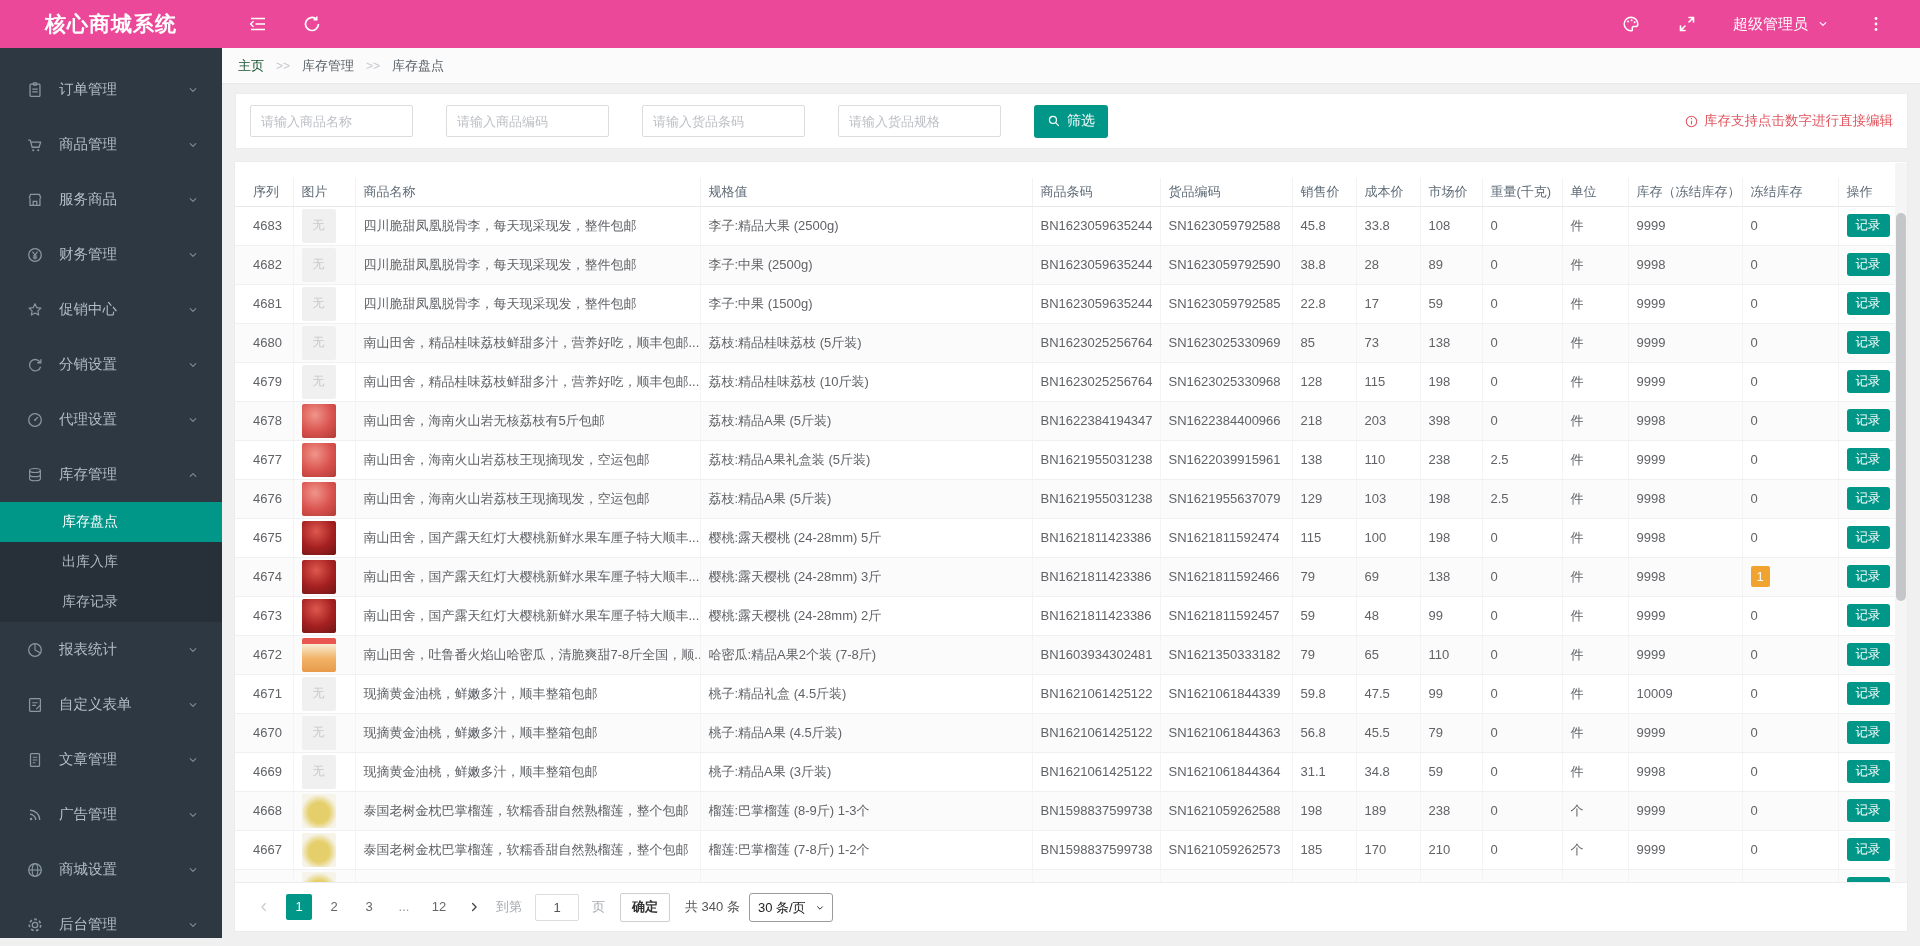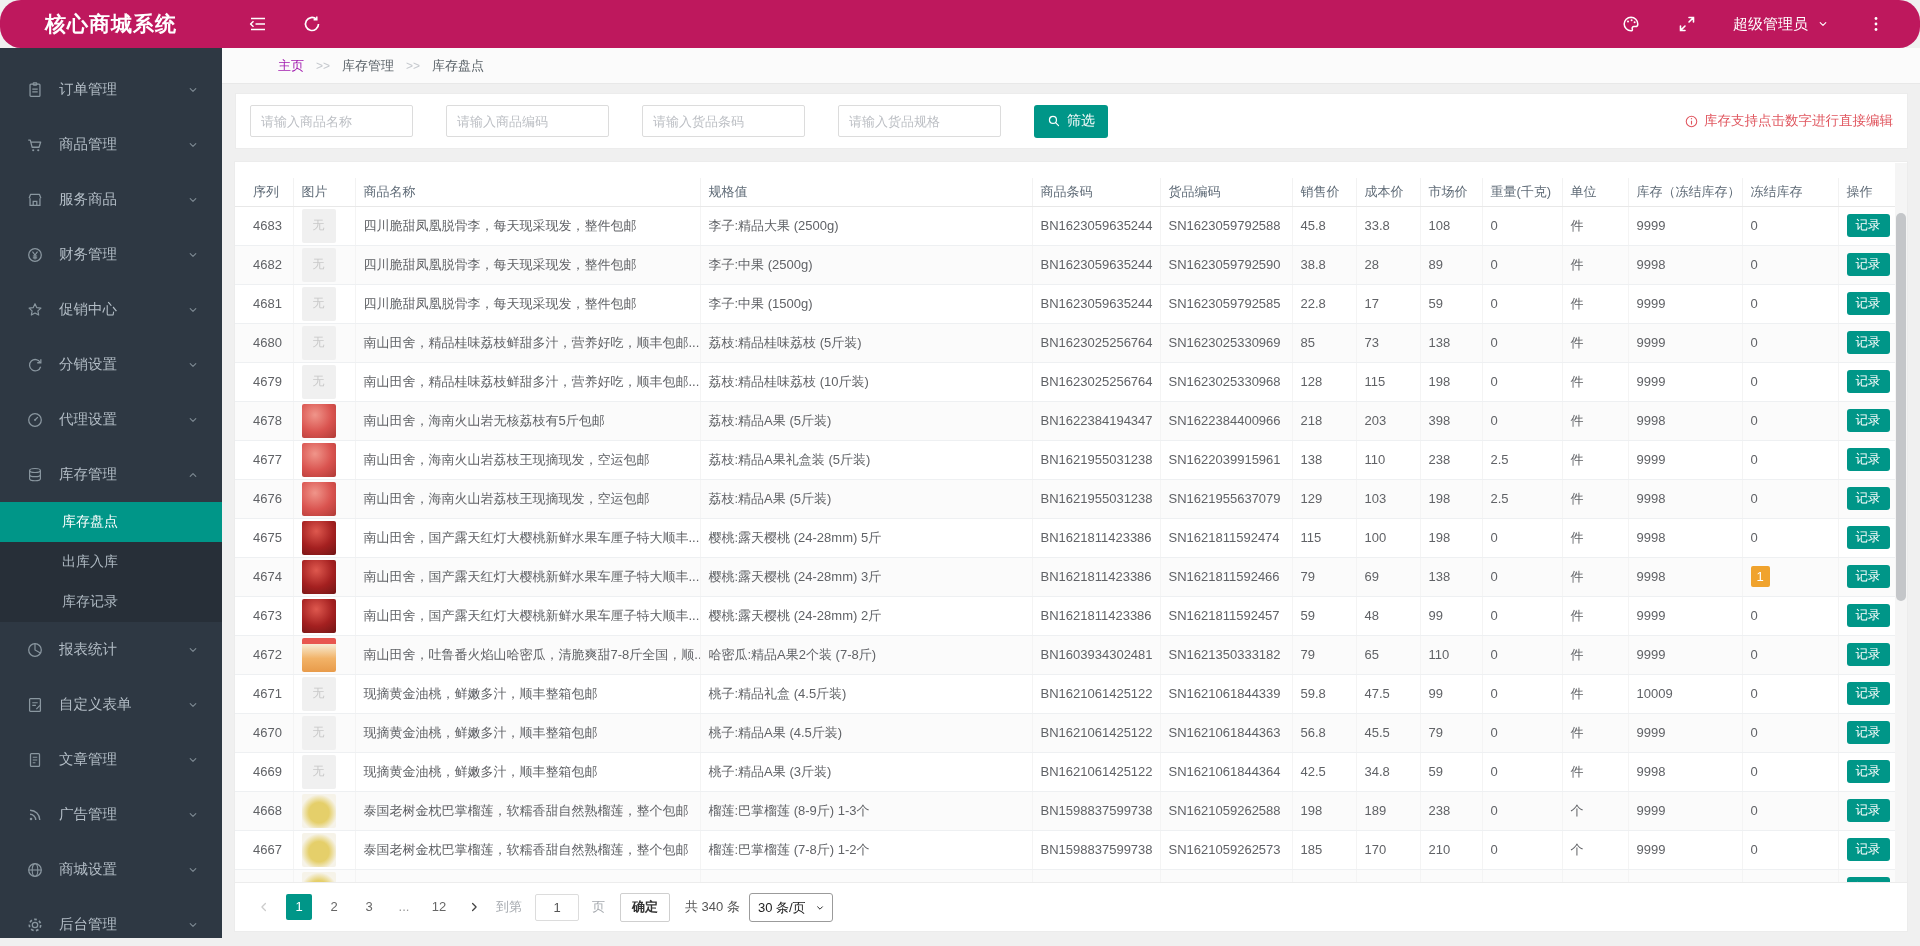--- a/index.html
+++ b/index.html
@@ -1,42 +1,42 @@
 <!DOCTYPE html>
 <html><head>
 <meta charset="utf-8">
 <style>
   * { box-sizing: border-box; margin: 0; padding: 0; }
   html,body { width:1920px; height:946px; overflow:hidden; }
   body { font-family:"Liberation Sans","DejaVu Sans",sans-serif; background:#f0f0f0; color:#606266; }
   svg { display:block; }
 
   
-  .topbar { position:fixed; top:0; left:0; width:1920px; height:48px; background:#be185d; display:flex; align-items:center; z-index:30;border-radius:21px; }
+  .topbar { position:fixed; top:0; left:0; width:1920px; height:48px; background:#ec4899; display:flex; align-items:center; z-index:30; }
   .logo { width:222px; height:48px; display:flex; align-items:center; justify-content:center;
           color:#fff; font-size:21px; font-weight:700; letter-spacing:1px; }
   .tb-icon { width:20px; height:20px; color:#fff; cursor:pointer; }
   .topbar-left { display:flex; align-items:center; gap:34px; margin-left:26px; }
   .topbar-right { margin-left:auto; display:flex; align-items:center; gap:36px; padding-right:34px; color:#fff; }
   .user-chip { display:flex; align-items:center; gap:8px; font-size:15px; cursor:pointer; }
   .user-chip .tb-icon { width:14px; height:14px; }
 
   
   .sidebar { position:fixed; top:48px; left:0; bottom:8px; width:222px; background:#2e3843; overflow:hidden; padding-top:14px; z-index:20; }
   .menu-item { height:55px; display:flex; align-items:center; padding:0 22px 0 26px; color:#b3bdc6; font-size:14.5px; cursor:pointer; }
   .menu-item .mi { width:18px; height:18px; color:#8a97a0; margin-right:15px; flex:0 0 auto; }
   .menu-item .chev { width:14px; height:14px; margin-left:auto; color:#7e8a93; }
   .submenu { background:#272f38; }
   .sub-item { height:40px; display:flex; align-items:center; padding-left:62px; color:#aeb9c2; font-size:14px; cursor:pointer; }
   .sub-item.active { background:#009688; color:#fff; }
 
   
   .main { margin-left:222px; padding-top:48px; }
   .breadcrumb { height:36px; background:#fbfbfb; border-bottom:1px solid #e8e8e8; display:flex; align-items:center; gap:12px; padding:0 16px; font-size:13px; }
-  .crumb-home { color:#a21caf; cursor:pointer; text-decoration:none;margin-left:40px; }
+  .crumb-home { color:#14532d; cursor:pointer; text-decoration:none; }
   .crumb-sep { color:#c4c8cd; font-size:12px; }
   .crumb { color:#5a6268; cursor:pointer; text-decoration:none; }
   .crumb-current { color:#5a6268; }
 
   .filter-card { margin:9px 12px 12px 13px; height:56px; background:#fff; border:1px solid #ececec; display:flex; align-items:center; padding:0 14px; }
   .f-input { width:163px; height:32px; border:1px solid #dcdcdc; border-radius:2px; padding:0 10px; font-size:13px; color:#555; margin-right:33px; outline:none; }
   .f-input::placeholder { color:#bcbfc4; }
   .filter-btn { height:33px; padding:0 13px; background:#009688; color:#fff; border:none; border-radius:3px;
                 font-size:14px; display:flex; align-items:center; gap:6px; cursor:pointer; }
   .filter-btn svg { width:14px; height:14px; }
@@ -691,21 +691,21 @@
             </tr>
             <tr>
               <td>4669</td>
               <td>
                 <div class="thumb none">无</div>
               </td>
               <td>现摘黄金油桃，鲜嫩多汁，顺丰整箱包邮</td>
               <td>桃子:精品A果 (3斤装)</td>
               <td>BN1621061425122</td>
               <td>SN1621061844364</td>
-              <td>42.5</td>
+              <td>31.1</td>
               <td>34.8</td>
               <td>59</td>
               <td>0</td>
               <td>件</td>
               <td><span class="stock-value">9998</span></td>
               <td><span class="">0</span></td>
               <td><button class="record-btn">记录</button></td>
             </tr>
             <tr>
               <td>4668</td>

